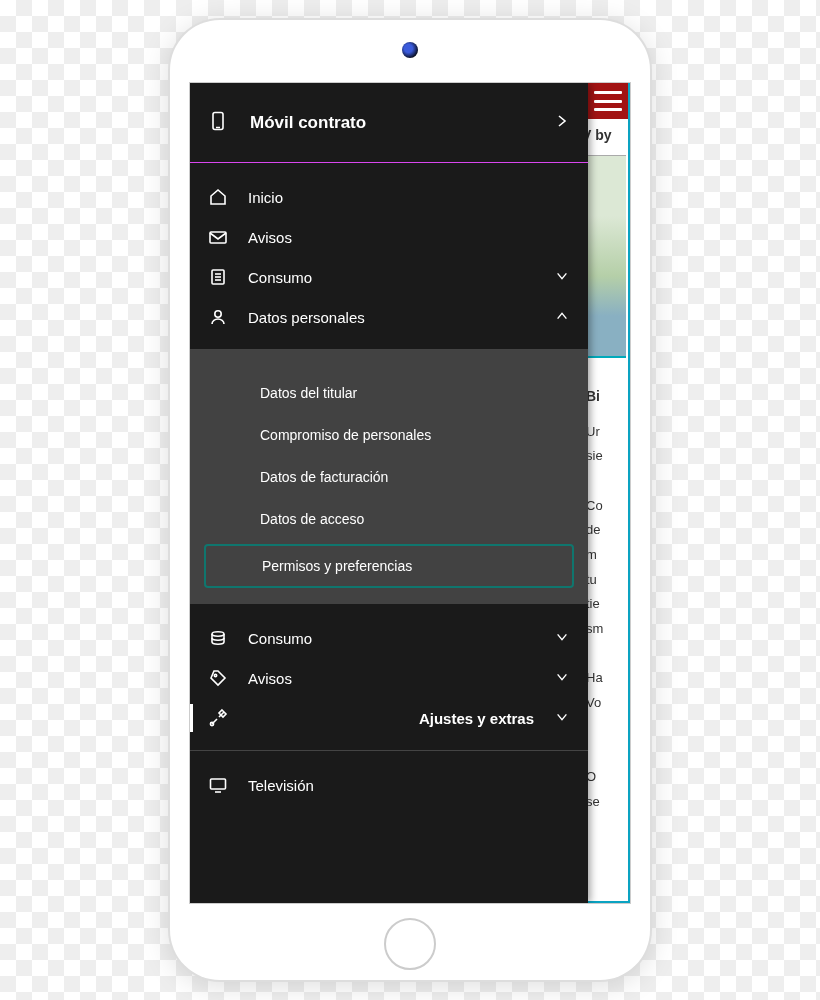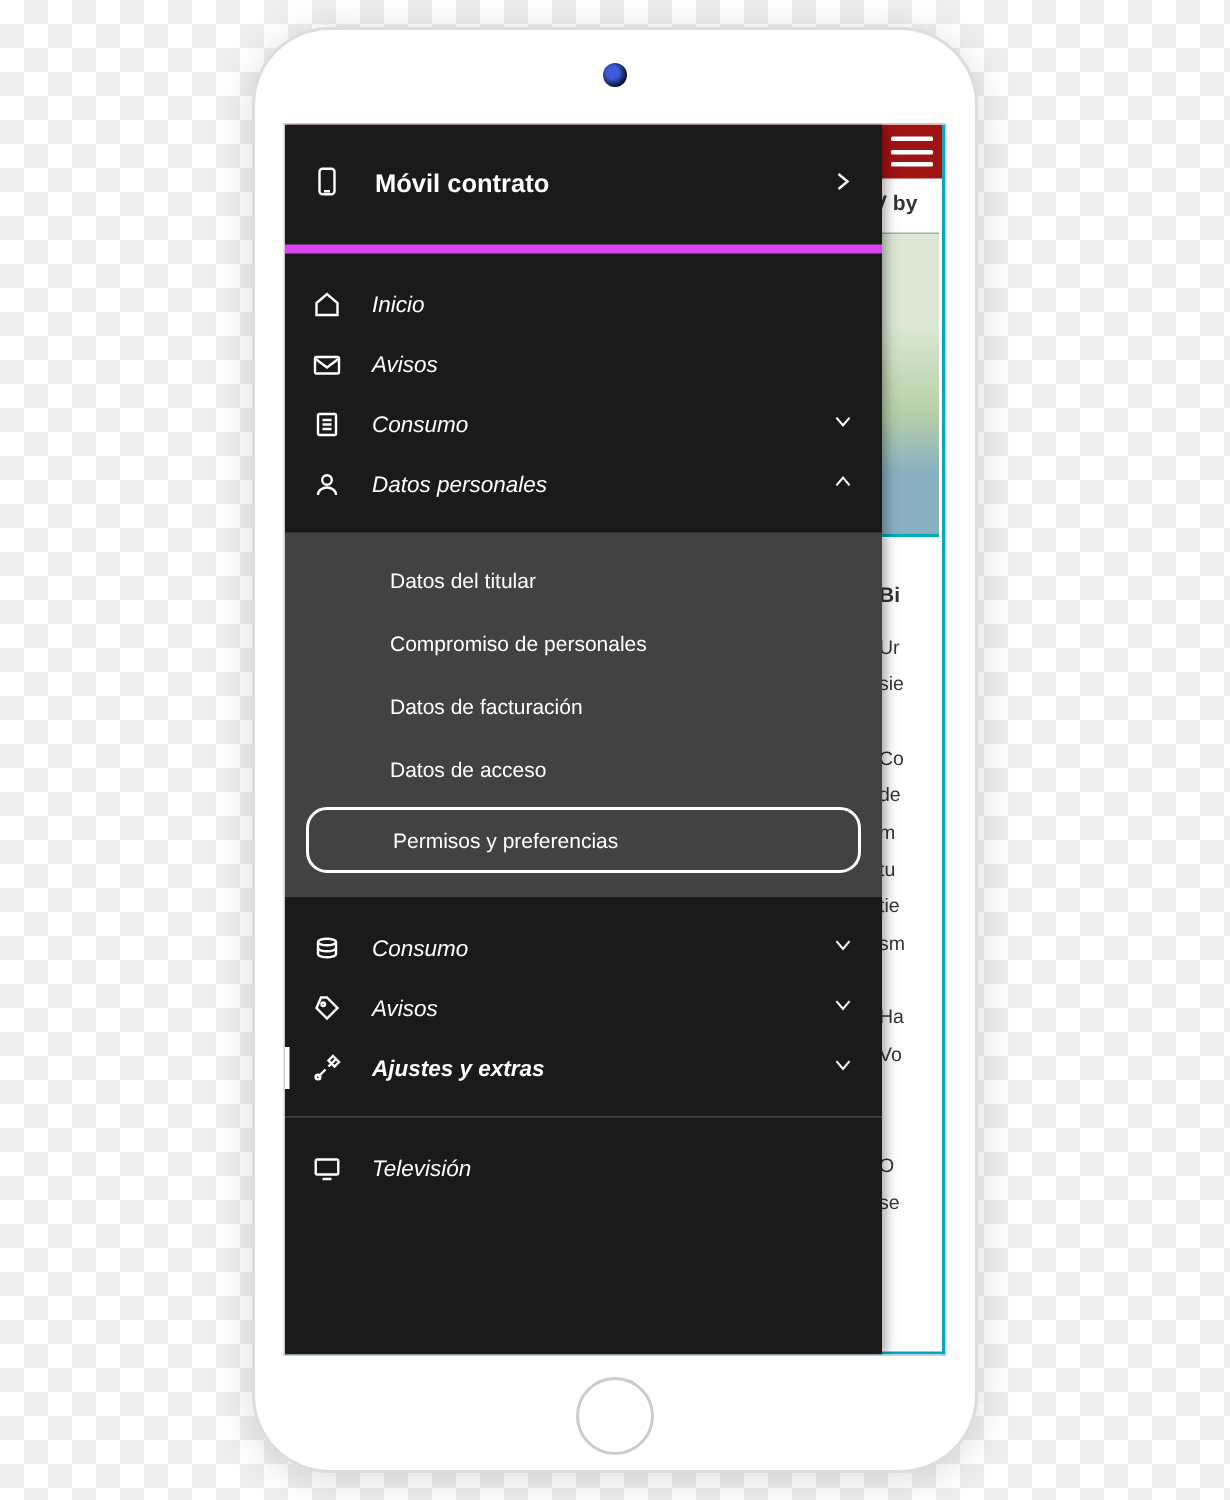--- a/index.html
+++ b/index.html
@@ -82,49 +82,49 @@
   .drawer{
     position:absolute;left:0;top:0;bottom:0;
     width:398px;
     background:#1a1a1a;
     color:#fff;
     box-shadow:2px 0 8px rgba(0,0,0,.4);
     display:flex;flex-direction:column;
     font-size:15px;
   }
   .drawer-header{
-    border-bottom:6px solid #d946ef;
+    border-bottom:1px solid #d946ef;
     padding:28px 18px 28px 18px;
     display:flex;align-items:center;gap:22px;
   }
   .drawer-header .title{flex:1;font-size:17px;font-weight:600;}
   .menu{padding:14px 0 12px;border-bottom:1px solid #444;}
   .menu.noborder{border-bottom:none;}
   .item{
     display:flex;align-items:center;gap:20px;
     padding:10px 18px;
     cursor:pointer;
   }
   .item.bold{font-weight:700;}
   .item .icon{width:20px;height:20px;display:flex;align-items:center;justify-content:center;flex-shrink:0;}
-  .item .label{flex:1;font-style:italic;}
+  .item .label{flex:1;}
   .item .chev{width:16px;text-align:center;font-weight:700;}
-  .submenu{background:#424242;padding:10px 0 12px;}
+  .submenu{background:#424242;padding:22px 0 12px;}
   .subitem{
     padding:13px 18px 13px 70px;
     font-size:14px;cursor:pointer;
   }
   .subitem.highlighted{
     margin:4px 14px;padding:12px 18px 12px 56px;
-    border:2px solid #ffffff;border-radius:14px;
+    border:2px solid #0f766e;border-radius:4px;
   }
   .active-marker{
     position:absolute;left:-3px;width:6px;height:28px;background:#fff;
   }
-  .item.active{position:relative;}
+  .item.active{position:relative;text-align:right;}
   svg{stroke:#fff;fill:none;stroke-width:1.6;}
 </style>
 </head>
 <body>
 
 <div class="phone">
   <div class="camera"></div>
   <div class="screen">
 
     <div class="page-bg">

